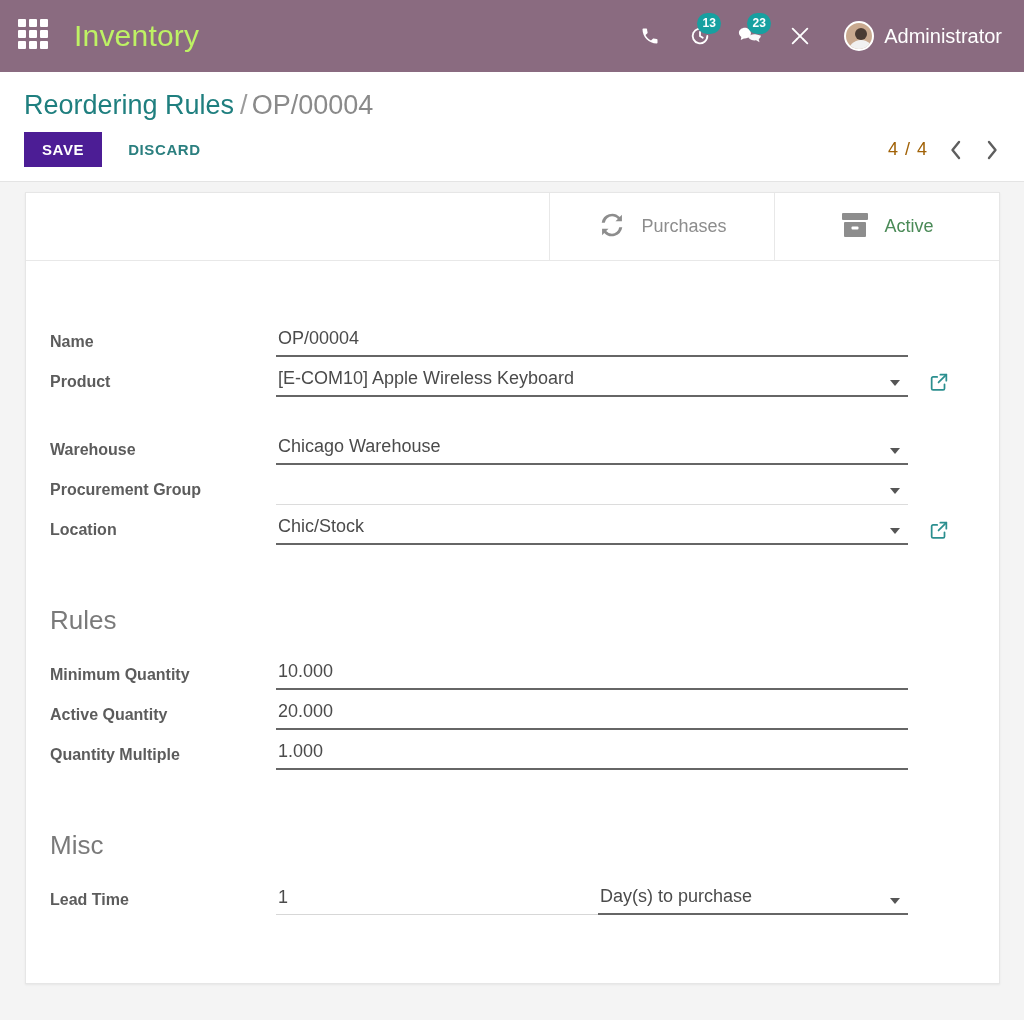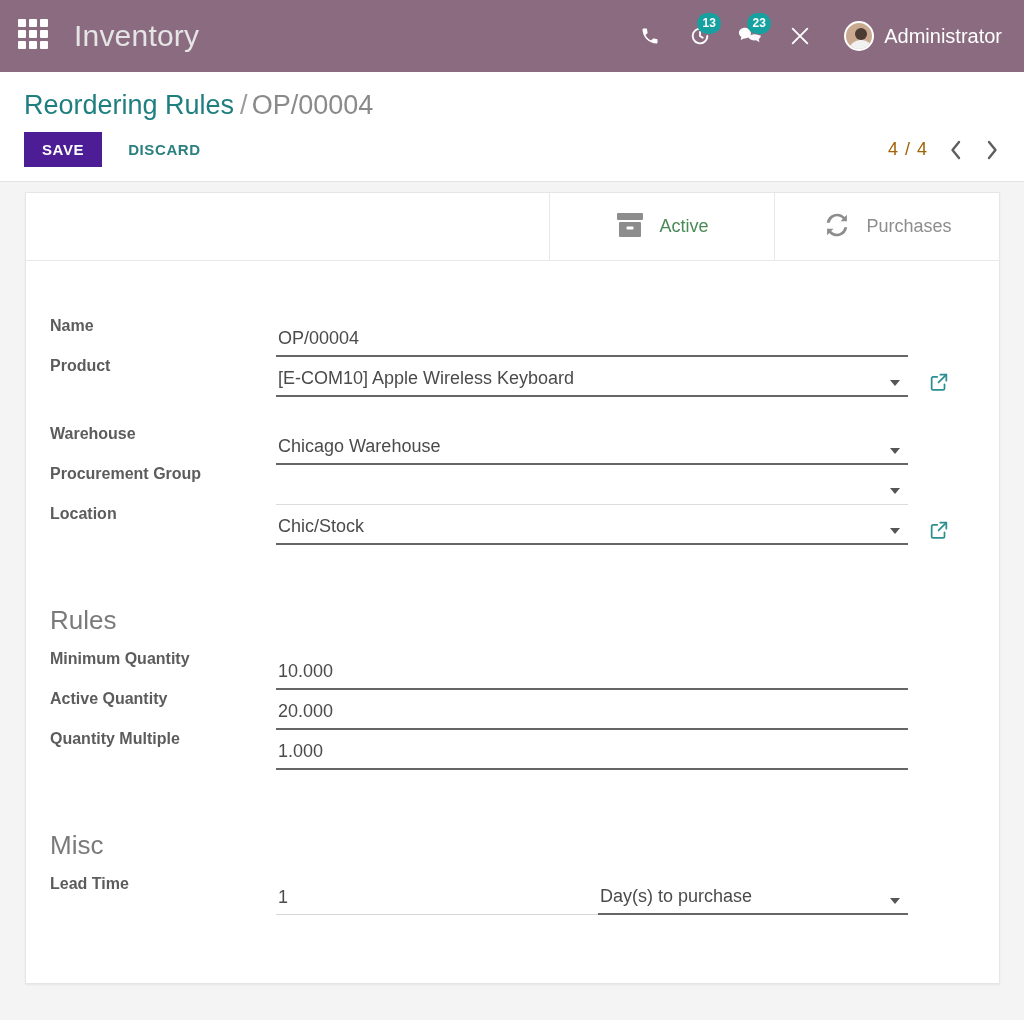--- a/index.html
+++ b/index.html
@@ -30,21 +30,21 @@
     cursor: pointer;
     margin-right: 22px;
   }
   .apps-grid i {
     background: #ffffff;
     border-radius: 1px;
     display: block;
     width: 8px; height: 8px;
   }
   .brand {
-    color: #e5e5e5;
+    color: #bef264;
     font-size: 30px;
     font-weight: 400;
     letter-spacing: 0.2px;
   }
   .nav-right {
     margin-left: auto;
     display: flex;
     align-items: center;
     gap: 22px;
   }
@@ -170,20 +170,21 @@
   }
   .stat-label { font-size: 18px; }
   .stat-label.green { color: #4a8a57; }
   .stat-label.gray { color: #8d8d8d; }
 
   
   .sheet { padding: 56px 0 0 0; }
   .field-group { margin-bottom: 0; }
   .field-row {
     display: flex;
+    align-items: flex-end;
     height: 40px;
     padding-left: 24px;
   }
   .field-label {
     width: 226px;
     flex: 0 0 226px;
     font-size: 16px;
     font-weight: bold;
     color: #5c5c5c;
     padding-bottom: 6px;
@@ -344,37 +345,37 @@
   </div>
 </div>
 
 <div class="page-body">
   <div class="form-card">
 
     <div class="stat-bar">
 
       <div class="stat-btn">
         <span>
+          <svg width="30" height="28" viewBox="0 0 24 24" fill="#8d8d8d">
+            <path d="M12 4.5c2 0 3.8.9 5 2.3l-2 2h5.5V3.3l-1.9 1.9A9 9 0 0 0 3.2 10h2.6A6.5 6.5 0 0 1 12 4.5z"></path>
+            <path d="M12 19.5a6.5 6.5 0 0 1-5-2.3l2-2H3.5v5.5l1.9-1.9A9 9 0 0 0 20.8 14h-2.6A6.5 6.5 0 0 1 12 19.5z"></path>
+          </svg>
+        </span>
+        <span class="stat-label gray">Purchases</span>
+      </div>
+
+      <div class="stat-btn">
+        <span>
           <svg width="30" height="28" viewBox="0 0 30 28" fill="#8d8d8d">
             <rect x="2" y="2" width="26" height="7" rx="1"></rect>
             <rect x="4" y="11" width="22" height="15" rx="1"></rect>
             <rect x="11.5" y="15.5" width="7" height="3" rx="1" fill="#ffffff"></rect>
           </svg>
         </span>
         <span class="stat-label green">Active</span>
-      </div>
-
-      <div class="stat-btn">
-        <span>
-          <svg width="30" height="28" viewBox="0 0 24 24" fill="#8d8d8d">
-            <path d="M12 4.5c2 0 3.8.9 5 2.3l-2 2h5.5V3.3l-1.9 1.9A9 9 0 0 0 3.2 10h2.6A6.5 6.5 0 0 1 12 4.5z"></path>
-            <path d="M12 19.5a6.5 6.5 0 0 1-5-2.3l2-2H3.5v5.5l1.9-1.9A9 9 0 0 0 20.8 14h-2.6A6.5 6.5 0 0 1 12 19.5z"></path>
-          </svg>
-        </span>
-        <span class="stat-label gray">Purchases</span>
       </div>
     </div>
 
     <div class="sheet">
 
       <div class="field-group">
 
         <div class="field-row">
           <div class="field-label">Name</div>
           <div class="field-control">

